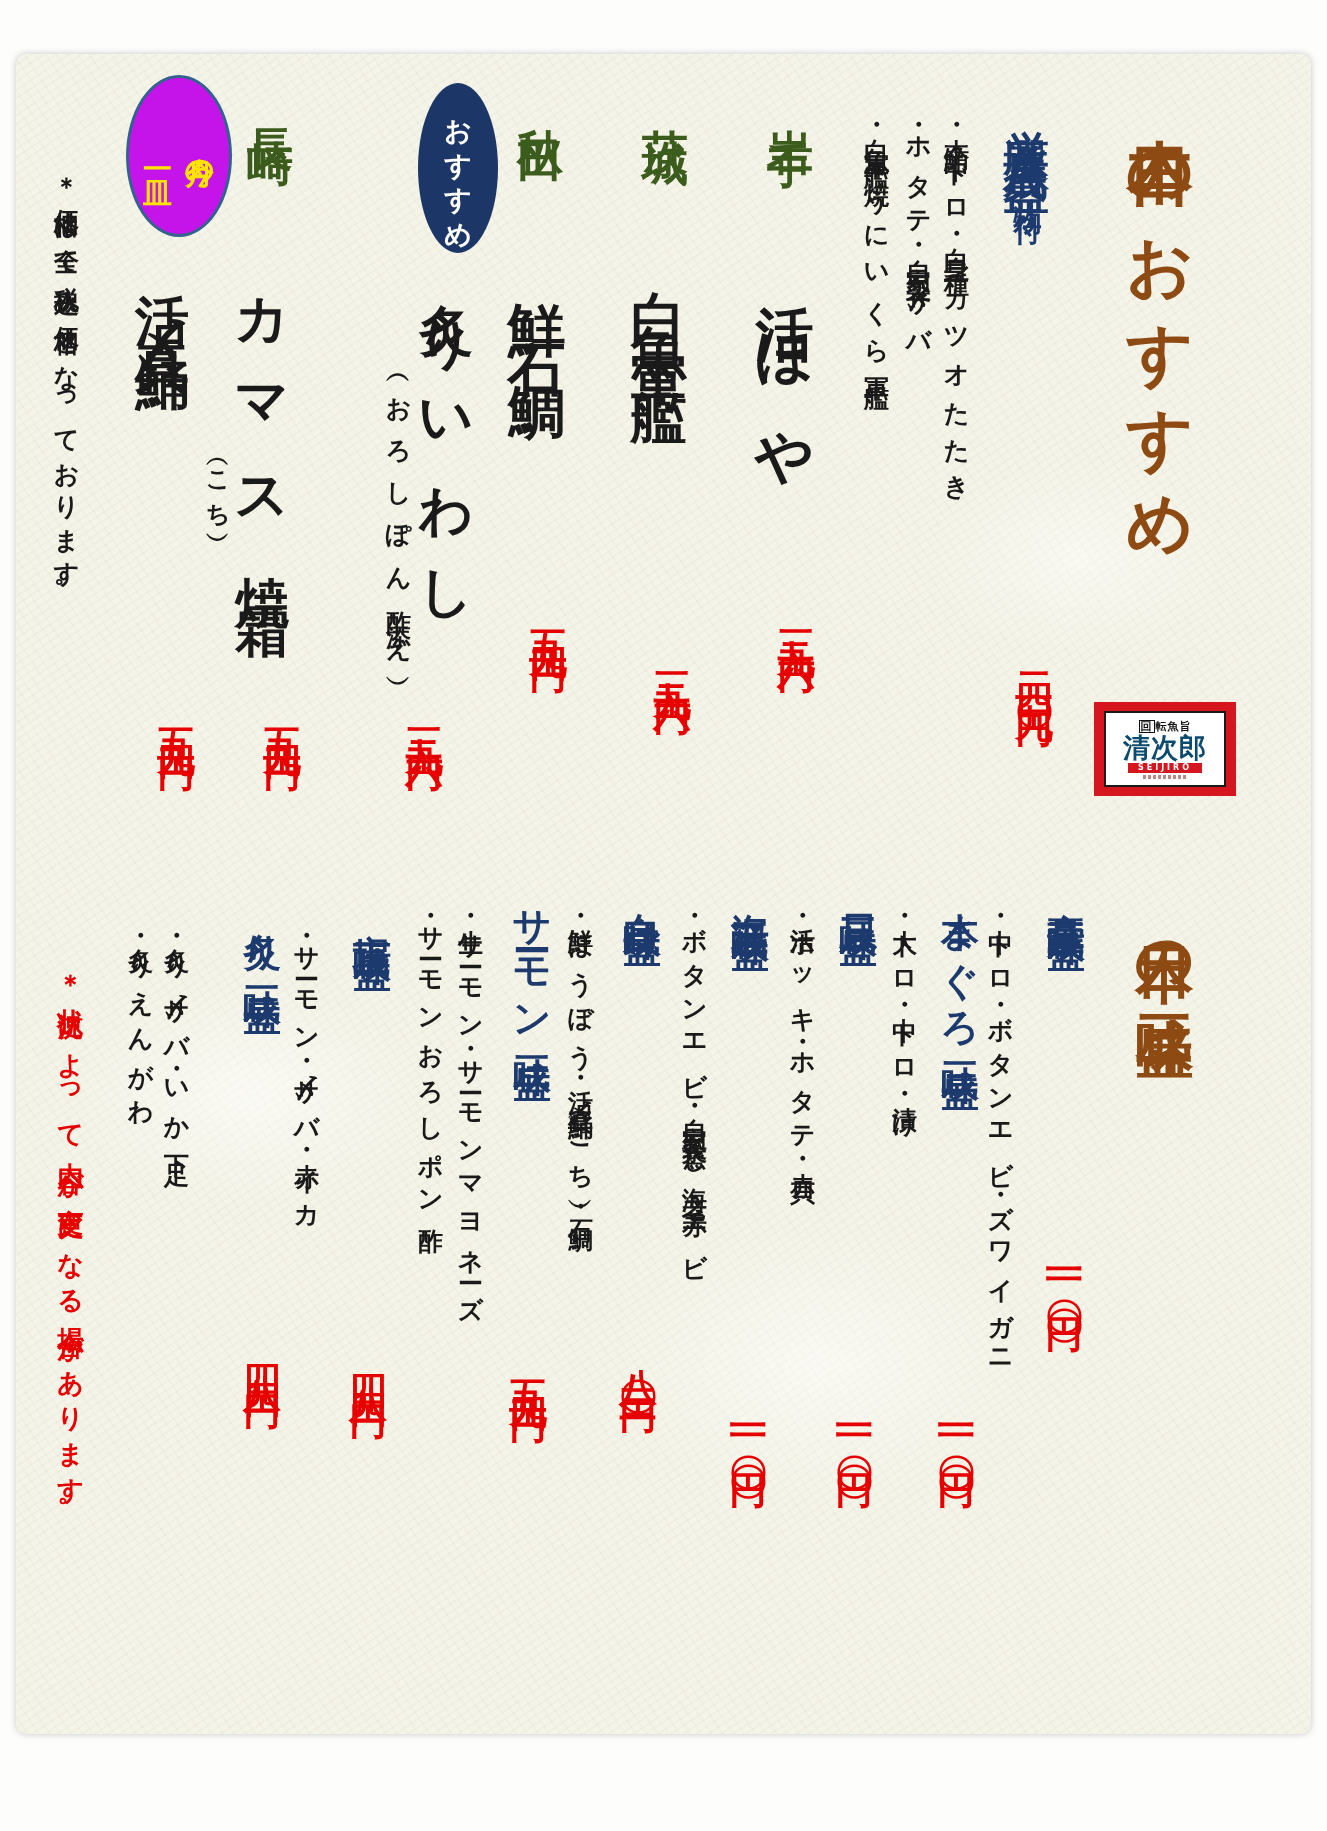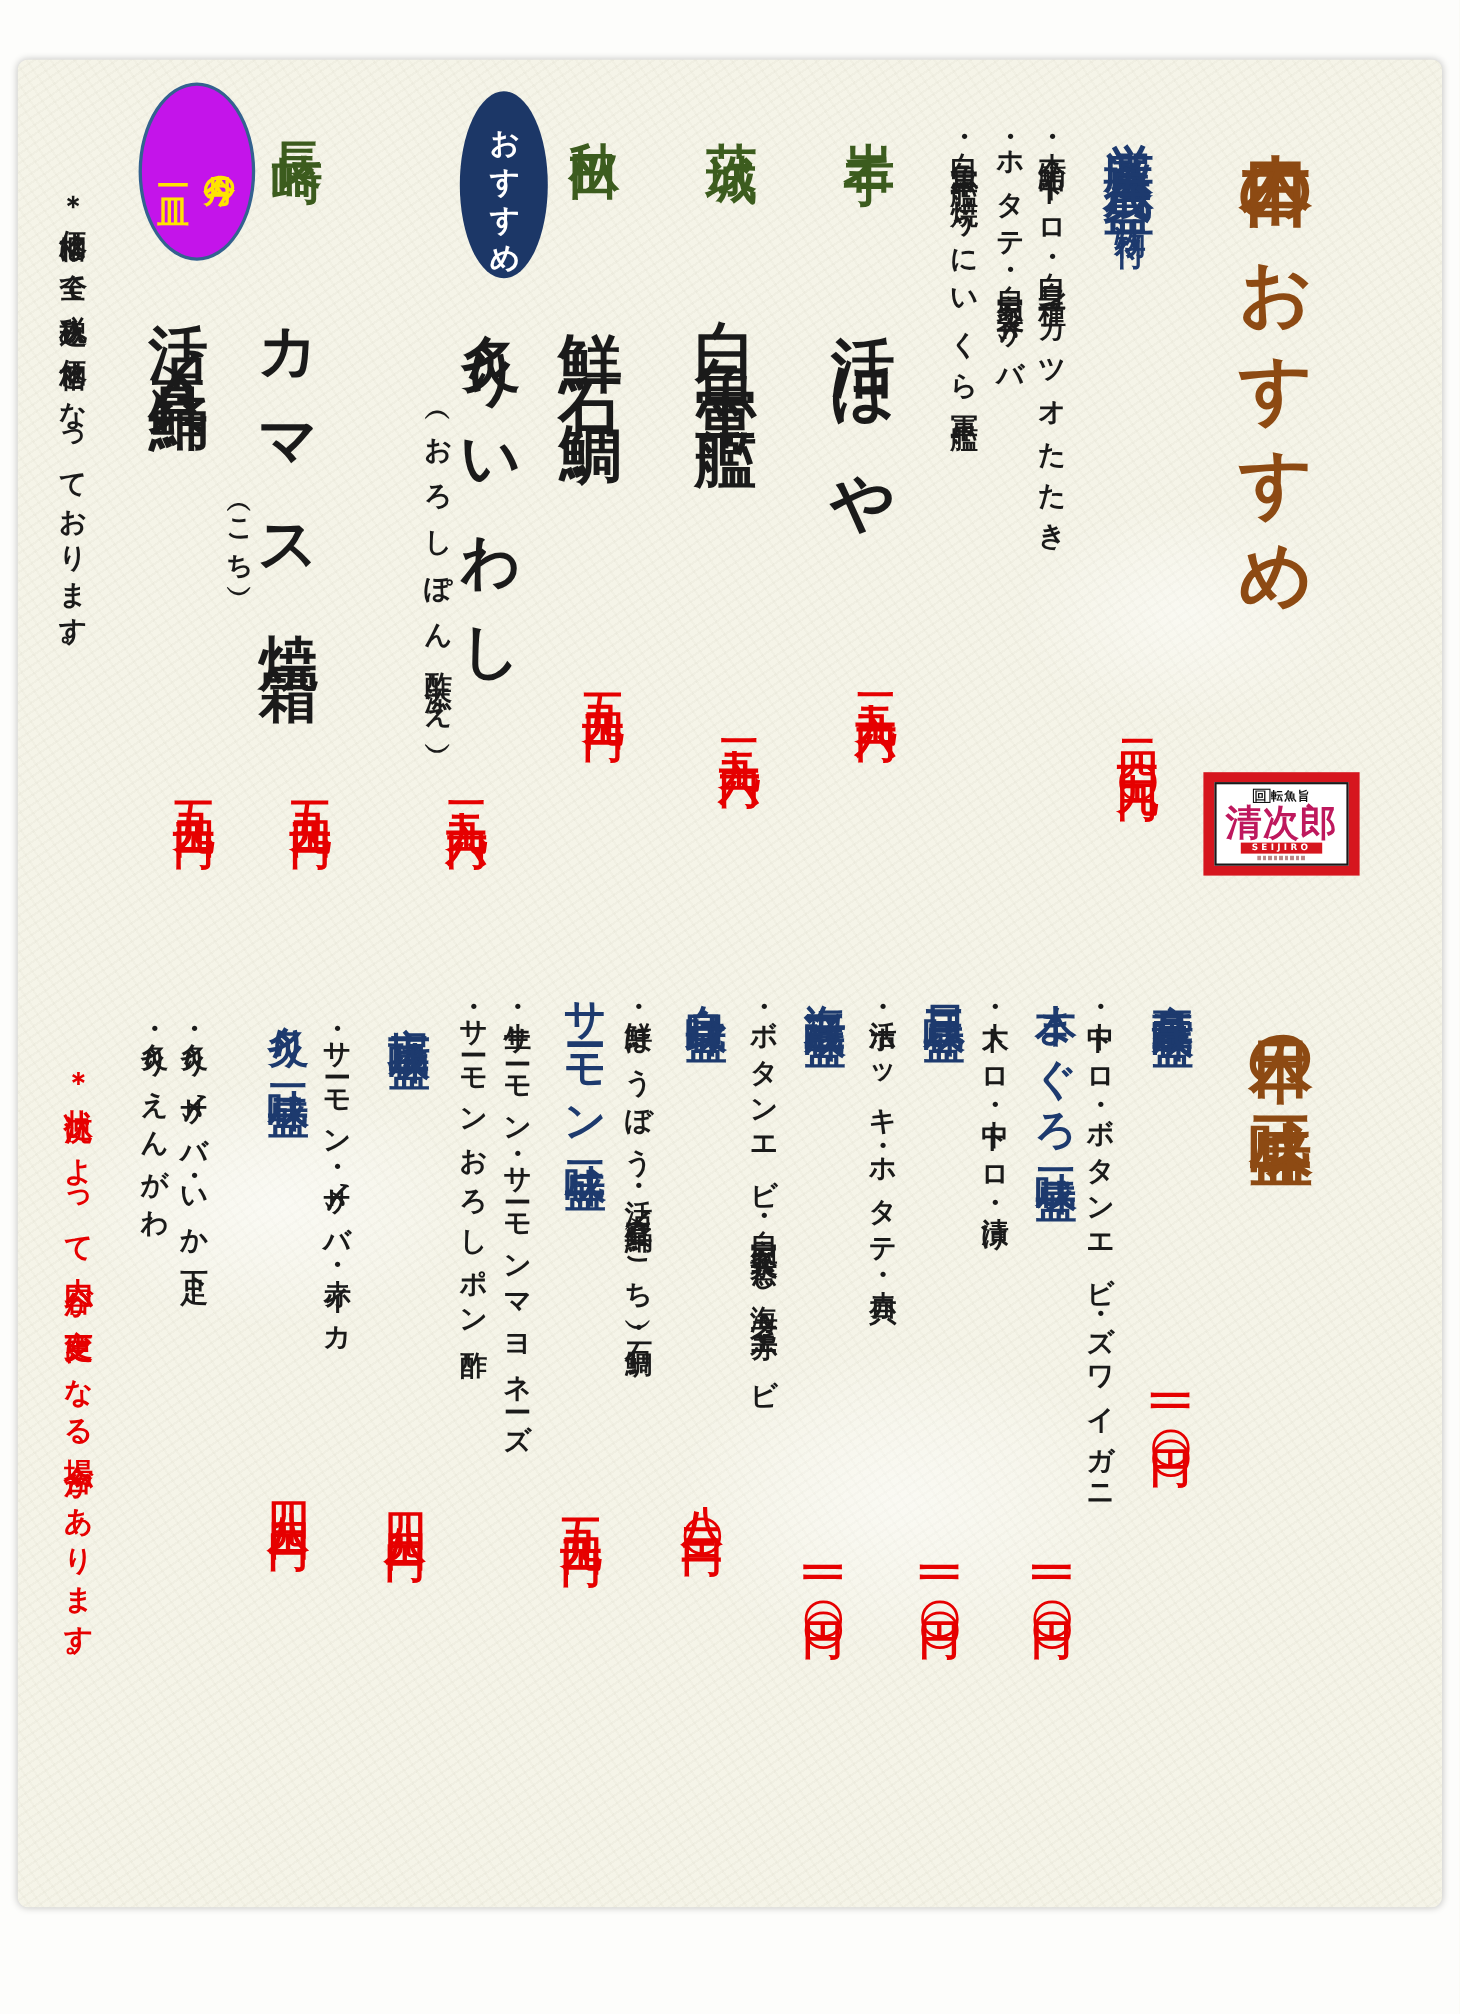--- a/index.html
+++ b/index.html
@@ -46,21 +46,21 @@
     position:absolute;left:1094px;top:702px;width:142px;height:94px;
     background:#d6161e;display:flex;align-items:center;justify-content:center;
   }
   .logo-inner{
     width:118px;height:72px;background:#fff;border:2px solid #1a1a1a;
     display:flex;flex-direction:column;align-items:center;justify-content:center;line-height:1;
     font-family:"DejaVu Serif","Liberation Serif",serif;
   }
   .logo-tagline{font-size:11px;font-weight:bold;color:#111;letter-spacing:1px;display:flex;align-items:center;gap:1px;}
   .logo-kai{border:1px solid #111;padding:0 1px;}
-  .logo-name{font-size:33px;font-weight:bold;color:#be185d;margin-top:1px;letter-spacing:1px;}
+  .logo-name{font-size:27px;font-weight:bold;color:#0c4a6e;margin-top:1px;letter-spacing:1px;}
   .logo-roman{background:#d6161e;color:#fff;font-size:8px;font-weight:bold;letter-spacing:3px;
     padding:1px 10px;margin-top:2px;font-family:"DejaVu Sans","Liberation Sans",sans-serif;}
   .logo-micro{width:44px;height:4px;margin-top:2px;background:repeating-linear-gradient(90deg,#b88 0 3px,transparent 3px 5px);}
 </style>
 </head>
 <body>
 
 <div id="page">
   <div class="paper"></div>
 

